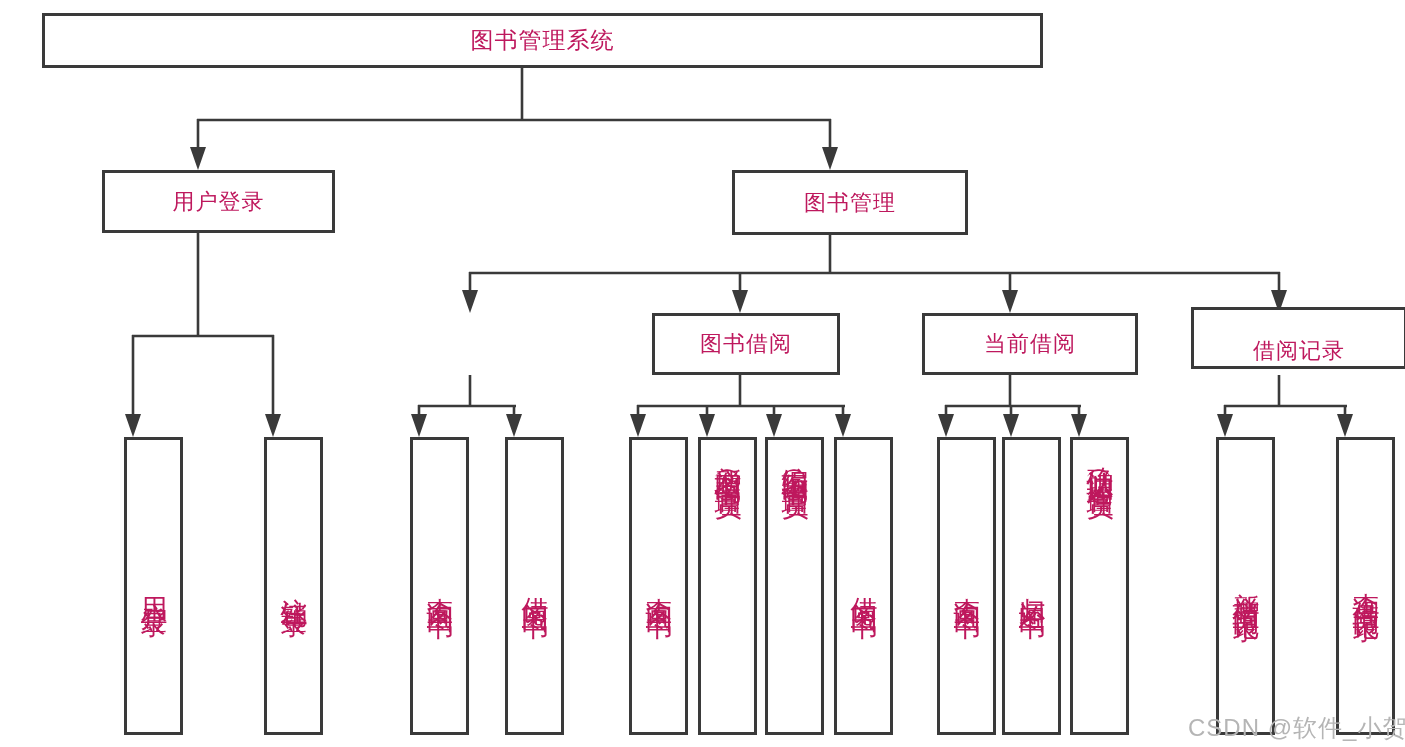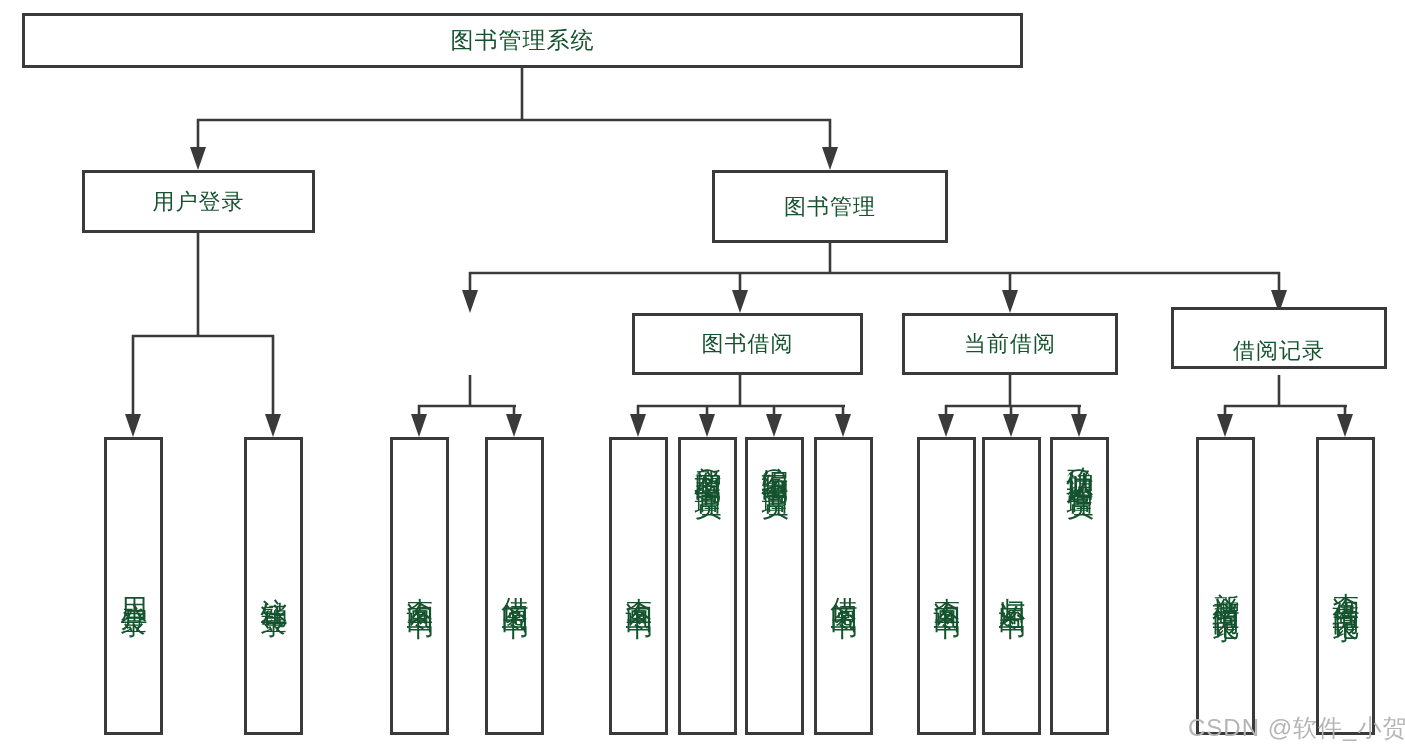--- a/index.html
+++ b/index.html
@@ -20,22 +20,23 @@
   }
   svg.connectors line { stroke: #3a3a3a; stroke-width: 2.6; }
   svg.connectors polygon { fill: #3a3a3a; }
   .node {
     position: absolute;
     background: #ffffff;
     border: 3px solid #3a3a3a;
     display: flex;
     align-items: center;
     justify-content: center;
-    color: #14532d;
+    color: #be185d;
     z-index: 2;
+    margin-left: 20px;
   }
   .node.h { font-size: 22px; letter-spacing: 1px; }
   .node.root { font-size: 23px; }
   .leaf { width: 59px; height: 298px; top: 437px; }
   .leaf .vtext {
     writing-mode: vertical-rl;
     text-orientation: mixed;
     font-size: 27px;
     line-height: 1;
     letter-spacing: 5px;
@@ -127,25 +128,25 @@
     </g>
   </svg>
 
   <div class="node h root" style="left:22px; top:13px; width:1001px; height:55px;">
     <span>图书管理系统</span>
   </div>
 
   <div class="node h" style="left:82px; top:170px; width:233px; height:63px;">
     <span>用户登录</span>
   </div>
-  <div class="node h" style="left:712px; top:170px; width:236px; height:73px;">
+  <div class="node h" style="left:712px; top:170px; width:236px; height:65px;">
     <span>图书管理</span>
   </div>
 
-  <div class="node h" style="left:632px; top:313px; width:231px; height:62px;">
+  <div class="node h" style="left:632px; top:313px; width:188px; height:62px;">
     <span>图书借阅</span>
   </div>
   <div class="node h" style="left:902px; top:313px; width:216px; height:62px;align-items:center;">
     <span>当前借阅</span>
   </div>
   <div class="node h" style="left:1171px; top:307px; width:216px; height:62px;align-items:flex-end;">
     <span>借阅记录</span>
   </div>
 
   <div class="node leaf" style="left:104px;">

